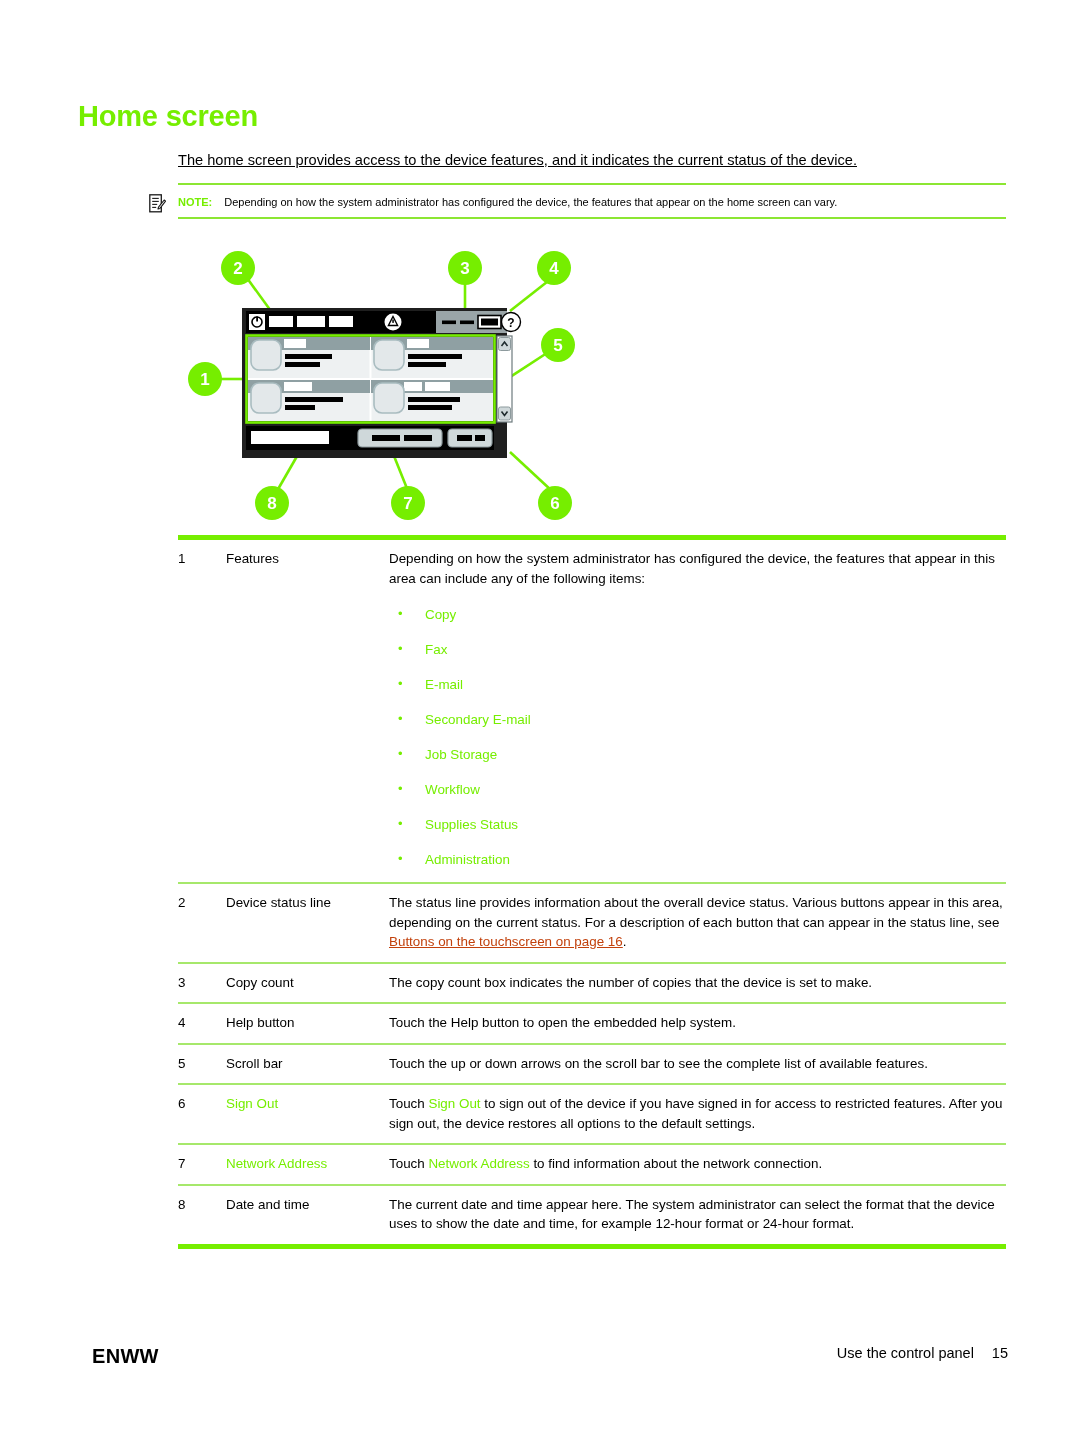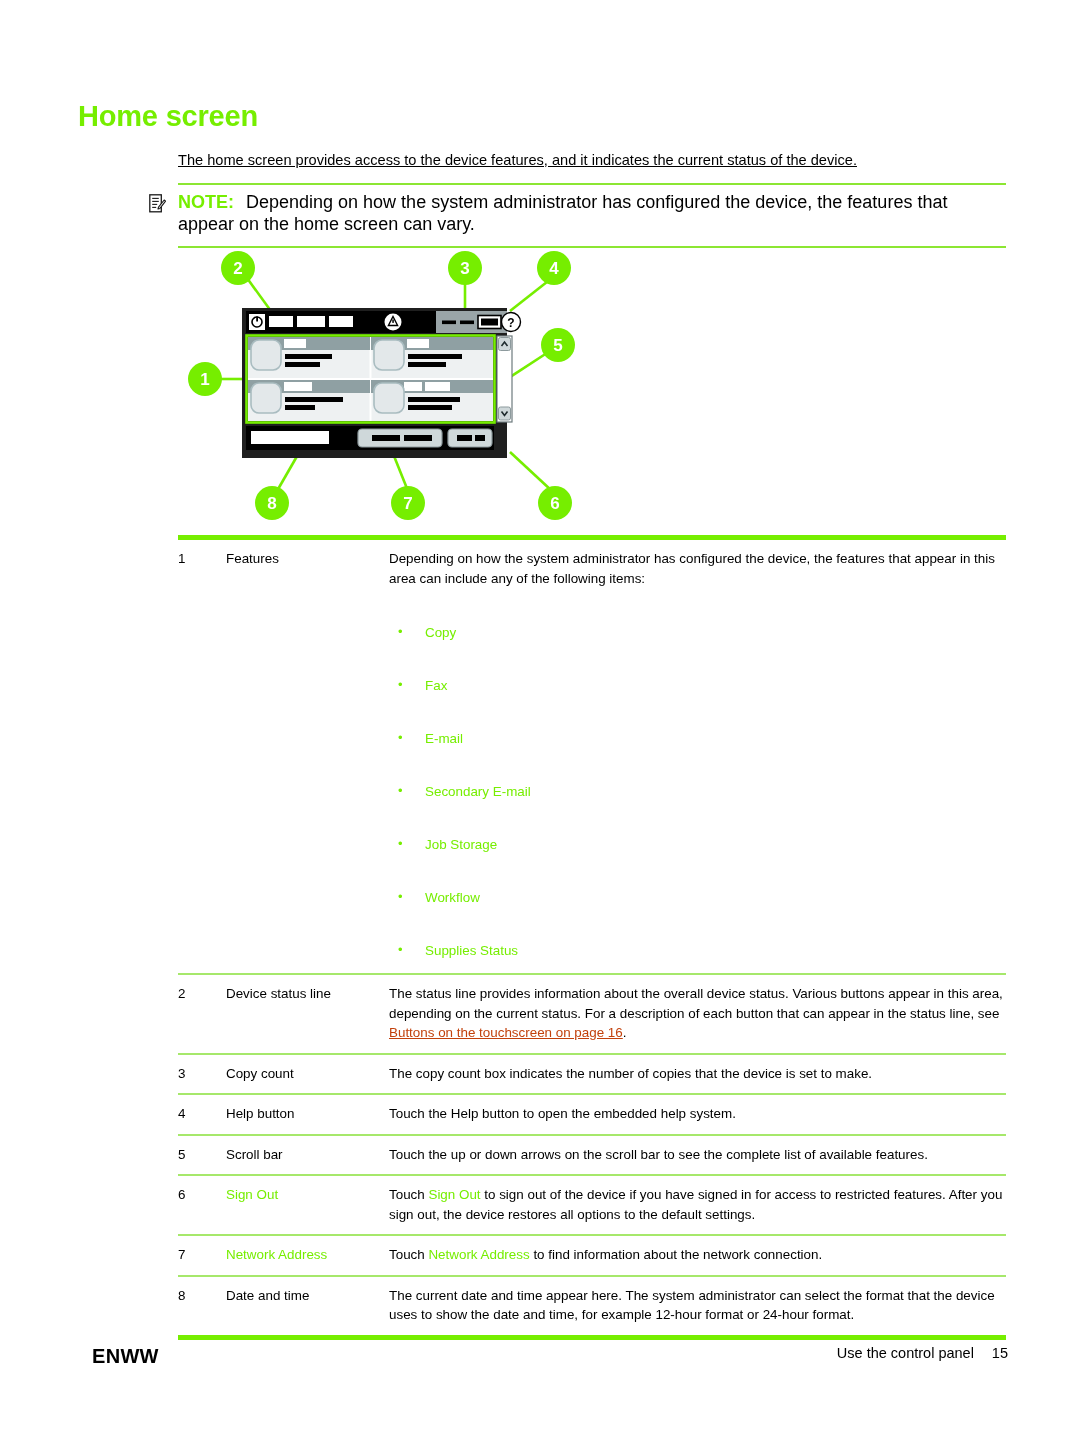--- a/index.html
+++ b/index.html
@@ -51,22 +51,22 @@
     top: 183px;
     width: 858px;
   }
   .note-rule {
     height: 2px;
     background: #8CE632;
     margin-left: 30px;
   }
   .note-body {
     position: relative;
-    padding: 6px 0 11px 30px;
-    font-size: 18px;
+    padding: 6px 0 4px 30px;
+    font-size: 11px;
     line-height: 22px;
   }
   .note-icon {
     position: absolute;
     left: 1px;
     top: 9px;
     width: 17px;
     height: 19px;
   }
   .note-label {
@@ -128,21 +128,20 @@
     padding: 0;
     list-style: none;
   }
   .bullets li {
     position: relative;
     padding-left: 36px;
     margin-bottom: 18px;
     color: #76EE00;
     font-size: 13.4px;
     line-height: 17px;
-    margin-top: 36px;
   }
   .bullets li:last-child { margin-bottom: 2px; }
   .bullets li::before {
     content: "\2022";
     position: absolute;
     left: 9px;
     top: -1px;
     color: #76EE00;
     font-size: 13px;
   }
@@ -349,20 +348,21 @@
       <div class="c-desc">
         <span>Depending on how the system administrator has configured the device, the features that appear in this area can include any of the following items:</span>
         <ul class="bullets">
           <li>Copy</li>
           <li>Fax</li>
           <li>E-mail</li>
           <li>Secondary E-mail</li>
           <li>Job Storage</li>
           <li>Workflow</li>
           <li>Supplies Status</li>
+          <li>Administration</li>
         </ul>
       </div>
     </div>
 
     <div class="row">
       <div class="c-num">2</div>
       <div class="c-term">Device status line</div>
       <div class="c-desc"><span>The status line provides information about the overall device status. Various buttons appear in this area, depending on the current status. For a description of each button that can appear in the status line, see </span><a class="link" href="#">Buttons on the touchscreen on page 16</a><span>.</span></div>
     </div>
 

